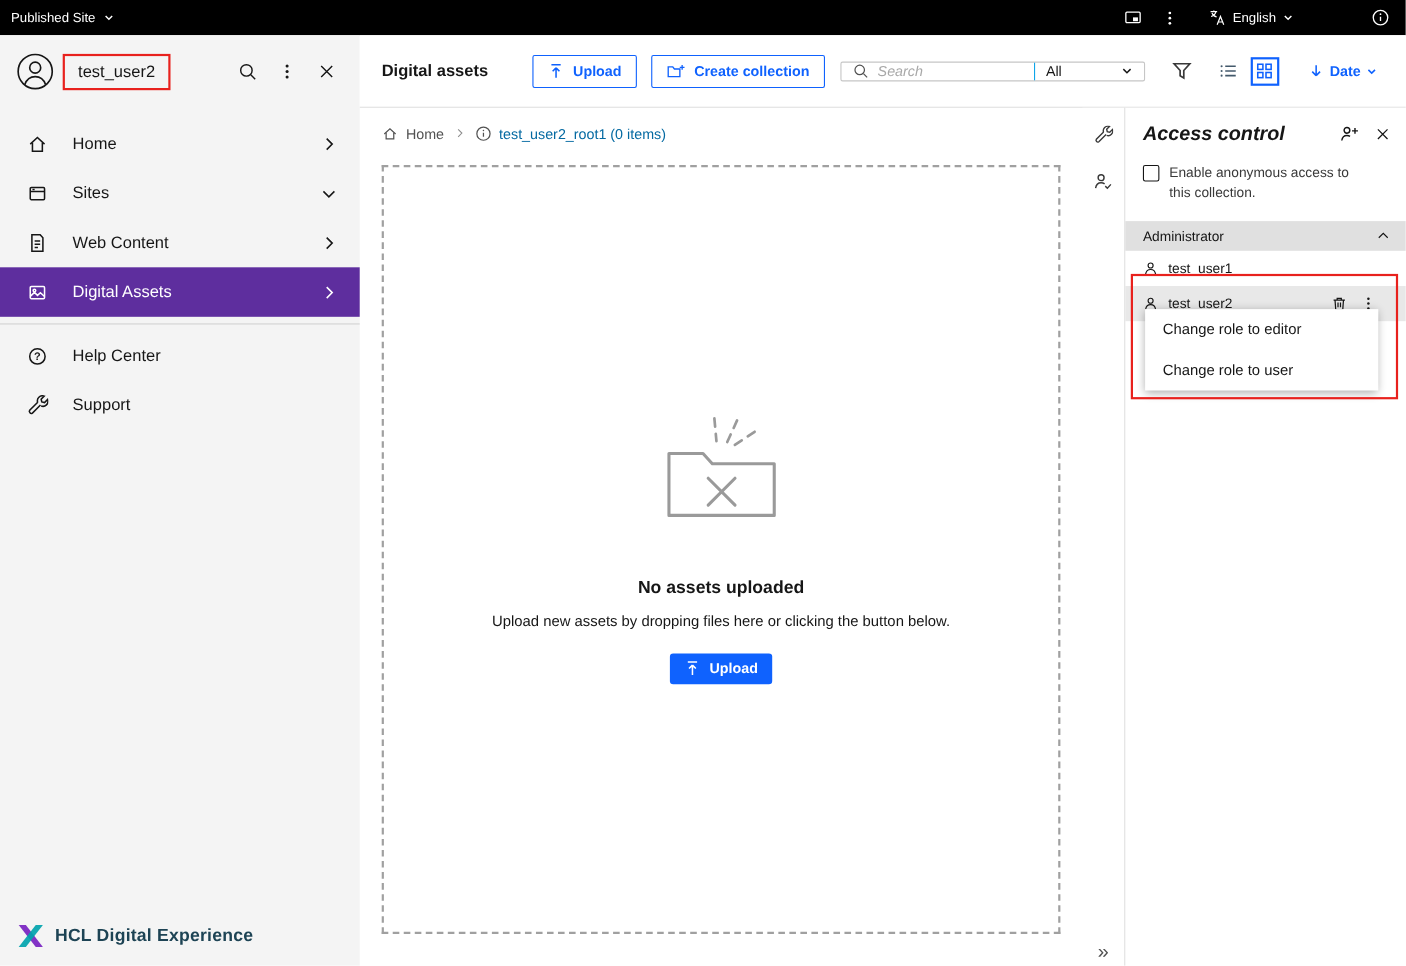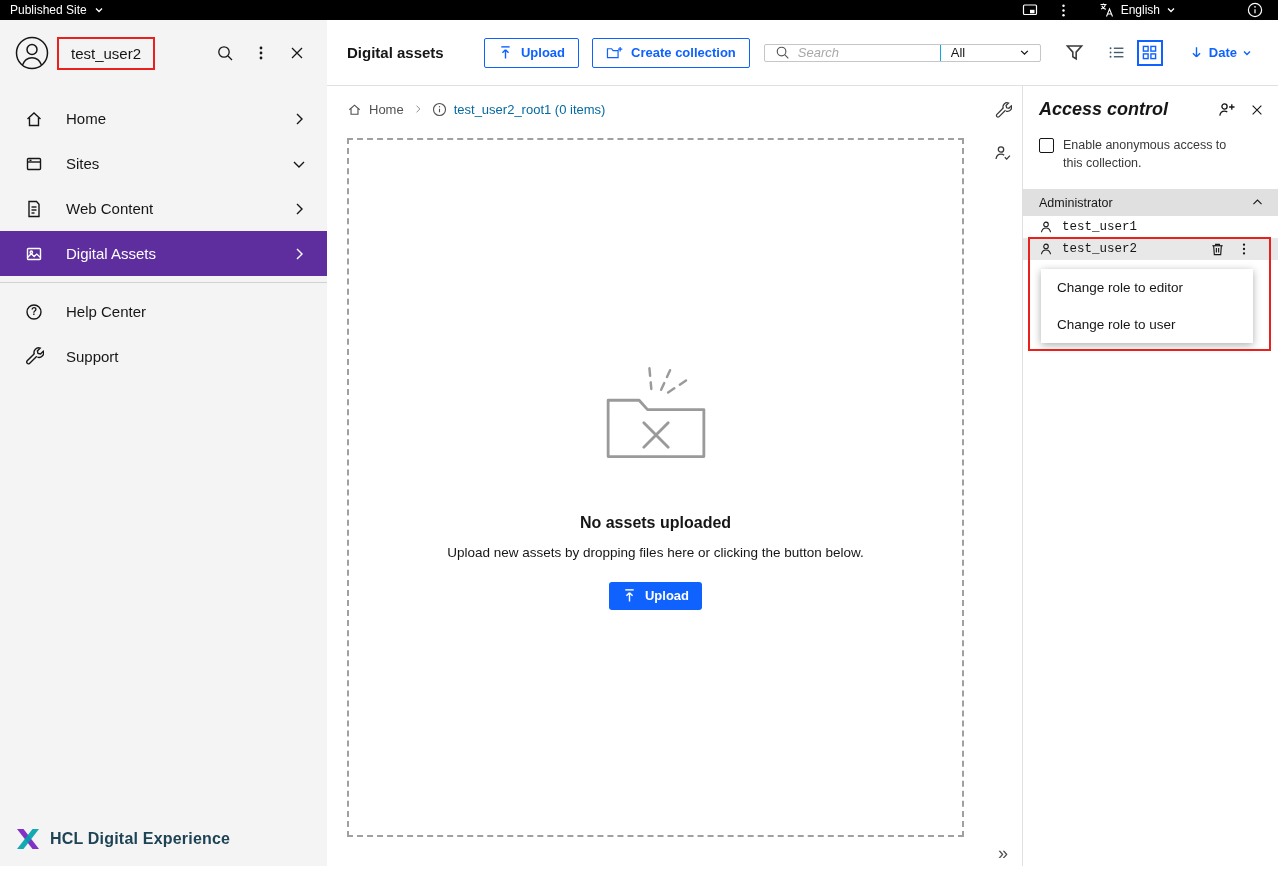--- a/index.html
+++ b/index.html
@@ -1,21 +1,21 @@
 <!DOCTYPE html>
 <html><head>
 <meta charset="utf-8">
 <style>
   * { box-sizing: border-box; margin: 0; padding: 0; }
   html,body { width:1278px; height:878px; overflow:hidden; }
   body { font-family:"Liberation Sans", sans-serif; background:#fff; color:#161616; position:relative; }
   svg { display:block; }
 
   
-  .topbar { height:20px; background:#000; color:#fff; display:flex; align-items:center; padding:0 6px 0 10px; font-size:12px; }
+  .topbar { height:32px; background:#000; color:#fff; display:flex; align-items:center; padding:0 6px 0 10px; font-size:12px; }
   .topbar-left { display:flex; align-items:center; gap:7px; cursor:pointer; }
   .topbar-right { margin-left:auto; display:flex; align-items:center; }
   .tb-btn { width:34px; height:32px; display:flex; align-items:center; justify-content:center; color:#fff; cursor:pointer; }
   .tb-lang { display:flex; align-items:center; gap:6px; margin:0 0 0 18px; cursor:pointer; }
   .tb-info { margin-left:62px; }
 
   
   .app { display:flex; height:846px;border-radius:32px; }
 
   
@@ -74,21 +74,21 @@
   
   .access-panel { width:256px; border-left:1px solid #e0e0e0; position:relative; flex-shrink:0; background:#fff; }
   .ap-header { display:flex; align-items:center; padding:13px 14px 9px 16px; }
   .ap-title { font-size:18px; font-weight:bold; flex:1;font-style:italic; }
   .ap-hicon { color:#161616; cursor:pointer; margin-left:14px; }
   .ap-anon { display:flex; gap:9px; padding:7px 16px 10px; }
   .checkbox { width:15px; height:15px; border:1px solid #161616; border-radius:2px; margin-top:2px; flex-shrink:0; background:#fff; cursor:pointer; }
   .ap-anon-label { font-size:12.5px; color:#393939; line-height:1.45; width:182px; }
   .ap-section { background:#e0e0e0; height:27px; display:flex; align-items:center; padding:0 14px 0 16px; font-size:12.5px; margin-top:7px; cursor:pointer; }
   .ap-section .schev { margin-left:auto; color:#161616; }
-  .ap-user { height:22px; display:flex; align-items:center; padding:0 27px 0 16px; gap:9px; font-size:12.5px;font-family:Liberation Mono, monospace; }
+  .ap-user { height:32px; display:flex; align-items:center; padding:0 27px 0 16px; gap:9px; font-size:12.5px; }
   .ap-user .uicon { color:#161616; flex-shrink:0; }
   .ap-user.highlight { background:#e8e8e8; }
   .ap-user .uactions { margin-left:auto; display:flex; align-items:center; gap:12px; color:#161616; }
   .ua-btn { cursor:pointer; color:#161616; }
 
   .role-menu { position:absolute; left:18px; top:183px; width:212px; background:#fff; box-shadow:0 2px 8px rgba(0,0,0,.32); z-index:5; }
   .role-menu-item { height:37px; display:flex; align-items:center; padding:0 16px; font-size:13.5px; cursor:pointer; }
 
   .annotation { position:absolute; border:2px solid #e8211d; pointer-events:none; z-index:9; }
   .anno-panel { left:5px; top:151px; width:243px; height:115px; height:114px; }

